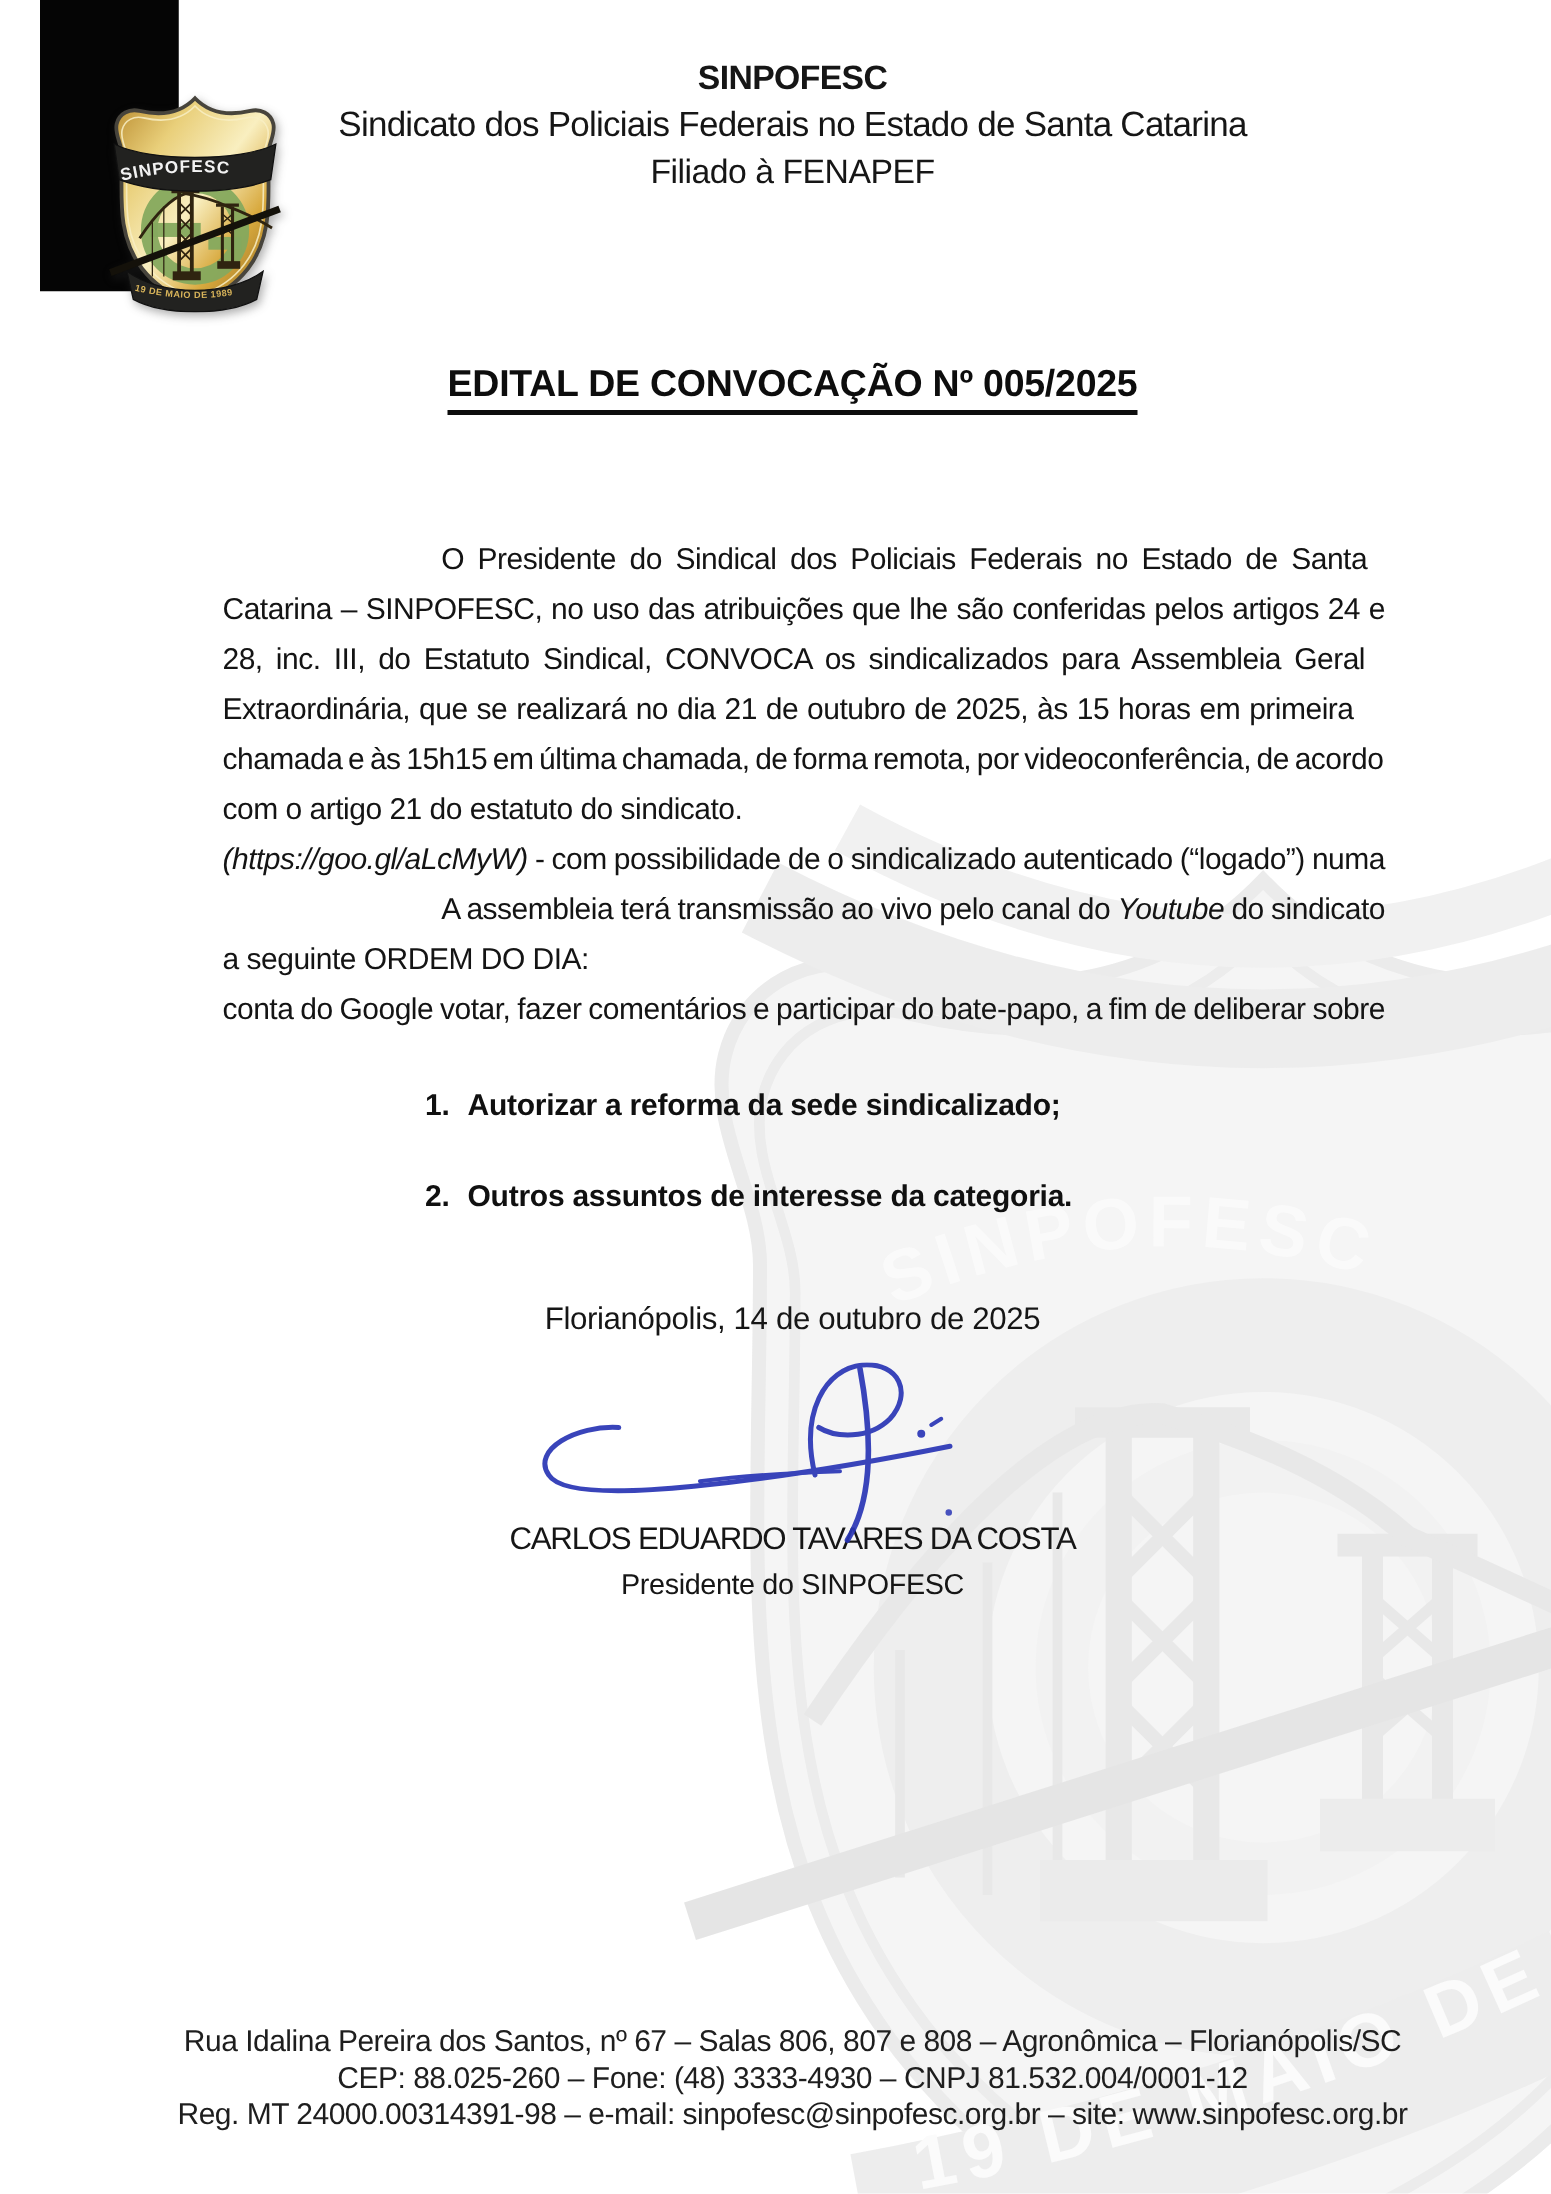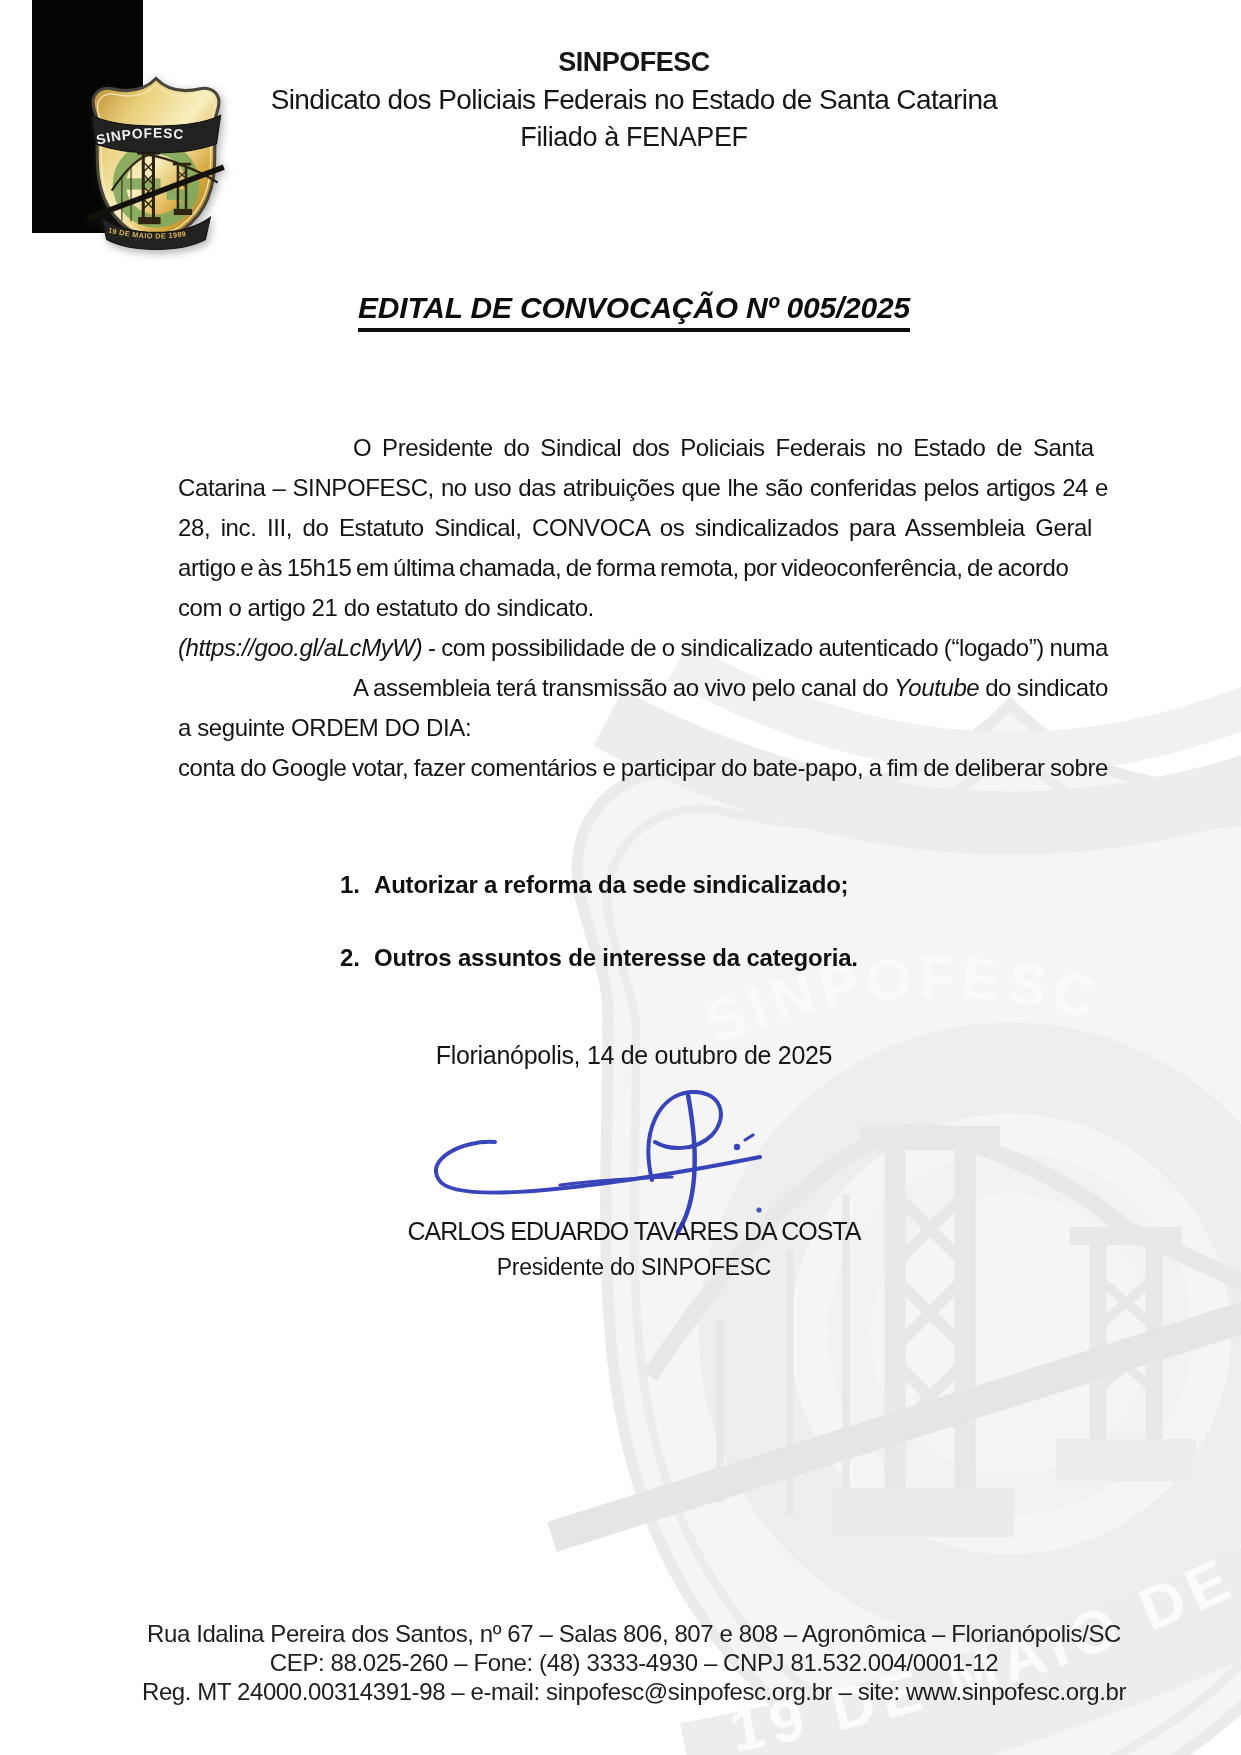--- a/index.html
+++ b/index.html
@@ -17,21 +17,21 @@
   
   .header-line{position:absolute;left:0;width:1268px;text-align:center;z-index:3;white-space:nowrap;}
   .h-acr{top:47px;font-size:27px;font-weight:bold;letter-spacing:-.5px;}
   .h-org{top:84px;font-size:28px;letter-spacing:-.6px;}
   .h-aff{top:122px;font-size:27px;letter-spacing:-.4px;}
   .b{font-weight:normal;}
   .i{font-style:italic;}
   
   .title-wrap{position:absolute;top:291px;left:0;width:1268px;text-align:center;z-index:3;}
   .doc-title{
-    display:inline-block;font-size:30px;font-weight:bold;font-style:italic;
+    display:inline-block;font-size:30px;font-weight:bold;
     letter-spacing:-.2px;border-bottom:4px solid #0d0d0d;padding-bottom:3px;color:#0d0d0d;
   }
   
   .body-block{position:absolute;left:178px;top:428px;width:930px;z-index:3;
     font-size:24px;letter-spacing:-.4px;color:#141414;}
   .bodyline{height:40px;line-height:40px;white-space:nowrap;}
   .bodyline.indent{padding-left:175px;}
   .lw{display:inline-block;white-space:nowrap;}
   
   .order-block{position:absolute;left:178px;top:865px;width:930px;z-index:3;
@@ -144,21 +144,22 @@
   <div class="header-line h-aff"><span>Filiado à </span><span class="b">FENAPEF</span></div>
 
   <div class="title-wrap">
     <span class="doc-title">EDITAL DE CONVOCAÇÃO Nº 005/2025</span>
   </div>
 
   <div class="body-block" id="body-lines">
       <div class="bodyline indent jfull"><span class="lw" style="word-spacing: 4.53437px;"><span>O Presidente do Sindical dos Policiais Federais no Estado de Santa</span></span></div>
       <div class="bodyline jfull"><span class="lw" style="word-spacing: 0.751116px;"><span>Catarina – </span><span class="b">SINPOFESC</span><span>, no uso das atribuições que lhe são conferidas pelos artigos 24 e</span></span></div>
       <div class="bodyline jfull"><span class="lw" style="word-spacing: 4.24858px;"><span>28, inc. III, do Estatuto Sindical</span><span class="b">, CONVOCA</span><span> os sindicalizados para </span><span class="b">Assembleia Geral</span></span></div>
-      <div class="bodyline jfull"><span class="lw" style="word-spacing: -1.75601px;"><span>artigo e às </span><span class="b">15h15</span><span> em última chamada, de forma remota, por videoconferência, de acordo</span></span></div>
+      <div class="bodyline jfull"><span class="lw" style="word-spacing: 0.885417px;"><span class="b">Extraordinária</span><span>, que se realizará no dia </span><span class="b">21 de outubro de 2025</span><span>, às 15 horas em primeira</span></span></div>
+      <div class="bodyline jfull"><span class="lw" style="word-spacing: -1.75601px;"><span>chamada e às </span><span class="b">15h15</span><span> em última chamada, de forma remota, por videoconferência, de acordo</span></span></div>
       <div class="bodyline"><span class="lw"><span>com o artigo 21 do estatuto do sindicato.</span></span></div>
       <div class="bodyline jfull"><span class="lw" style="word-spacing: -0.574653px;"><span class="i">(https://goo.gl/aLcMyW)</span><span> - com possibilidade de o sindicalizado autenticado (“logado”) numa</span></span></div>
       <div class="bodyline indent jfull"><span class="lw" style="word-spacing: -0.427557px;"><span>A assembleia terá transmissão ao vivo pelo canal do </span><span class="i">Youtube</span><span> do sindicato</span></span></div>
       <div class="bodyline"><span class="lw"><span>a seguinte ORDEM DO DIA:</span></span></div>
       <div class="bodyline jfull"><span class="lw" style="word-spacing: -0.793527px;"><span>conta do Google votar, fazer comentários e participar do bate-papo, a fim de deliberar sobre</span></span></div>
     </div>
 
   <div class="order-block" id="order-list">
       <div class="order-item"><span class="order-num">1.</span><span>Autorizar a reforma da sede sindicalizado;</span></div>
       <div class="order-item"><span class="order-num">2.</span><span>Outros assuntos de interesse da categoria.</span></div>

